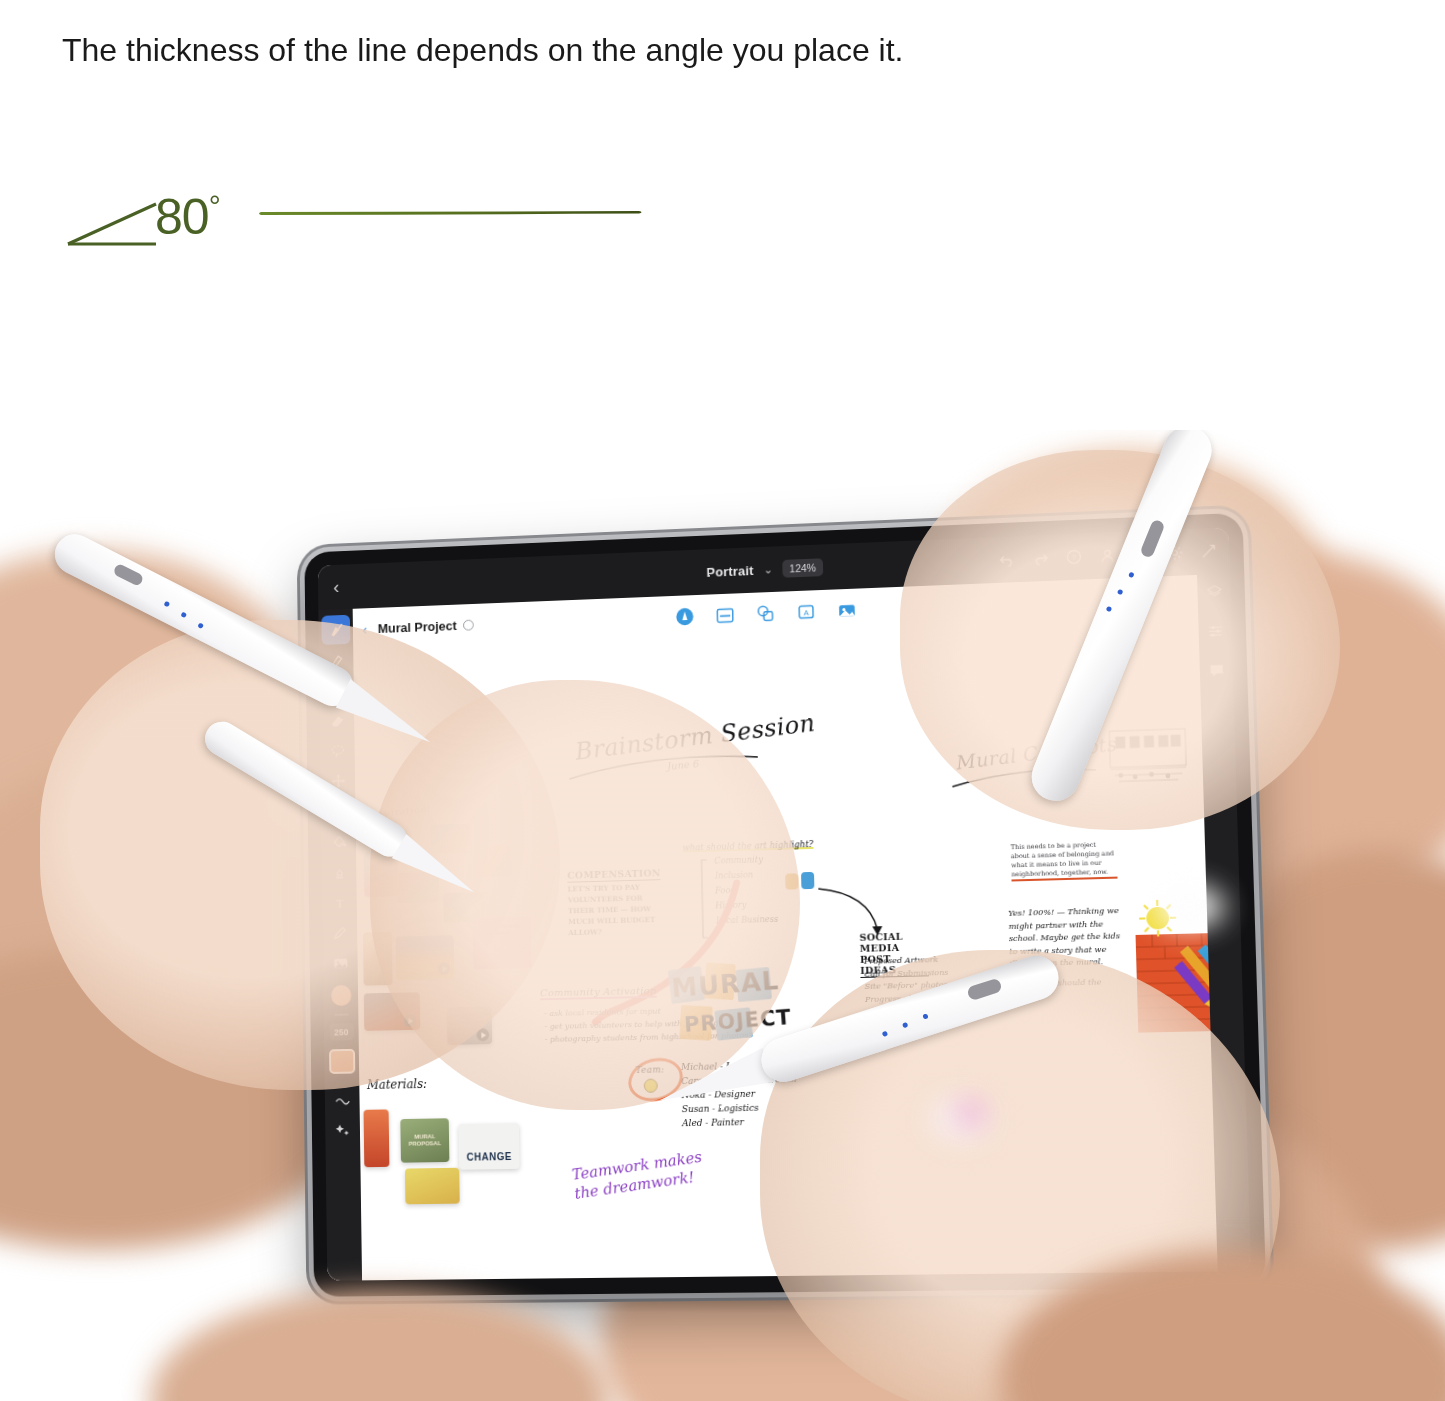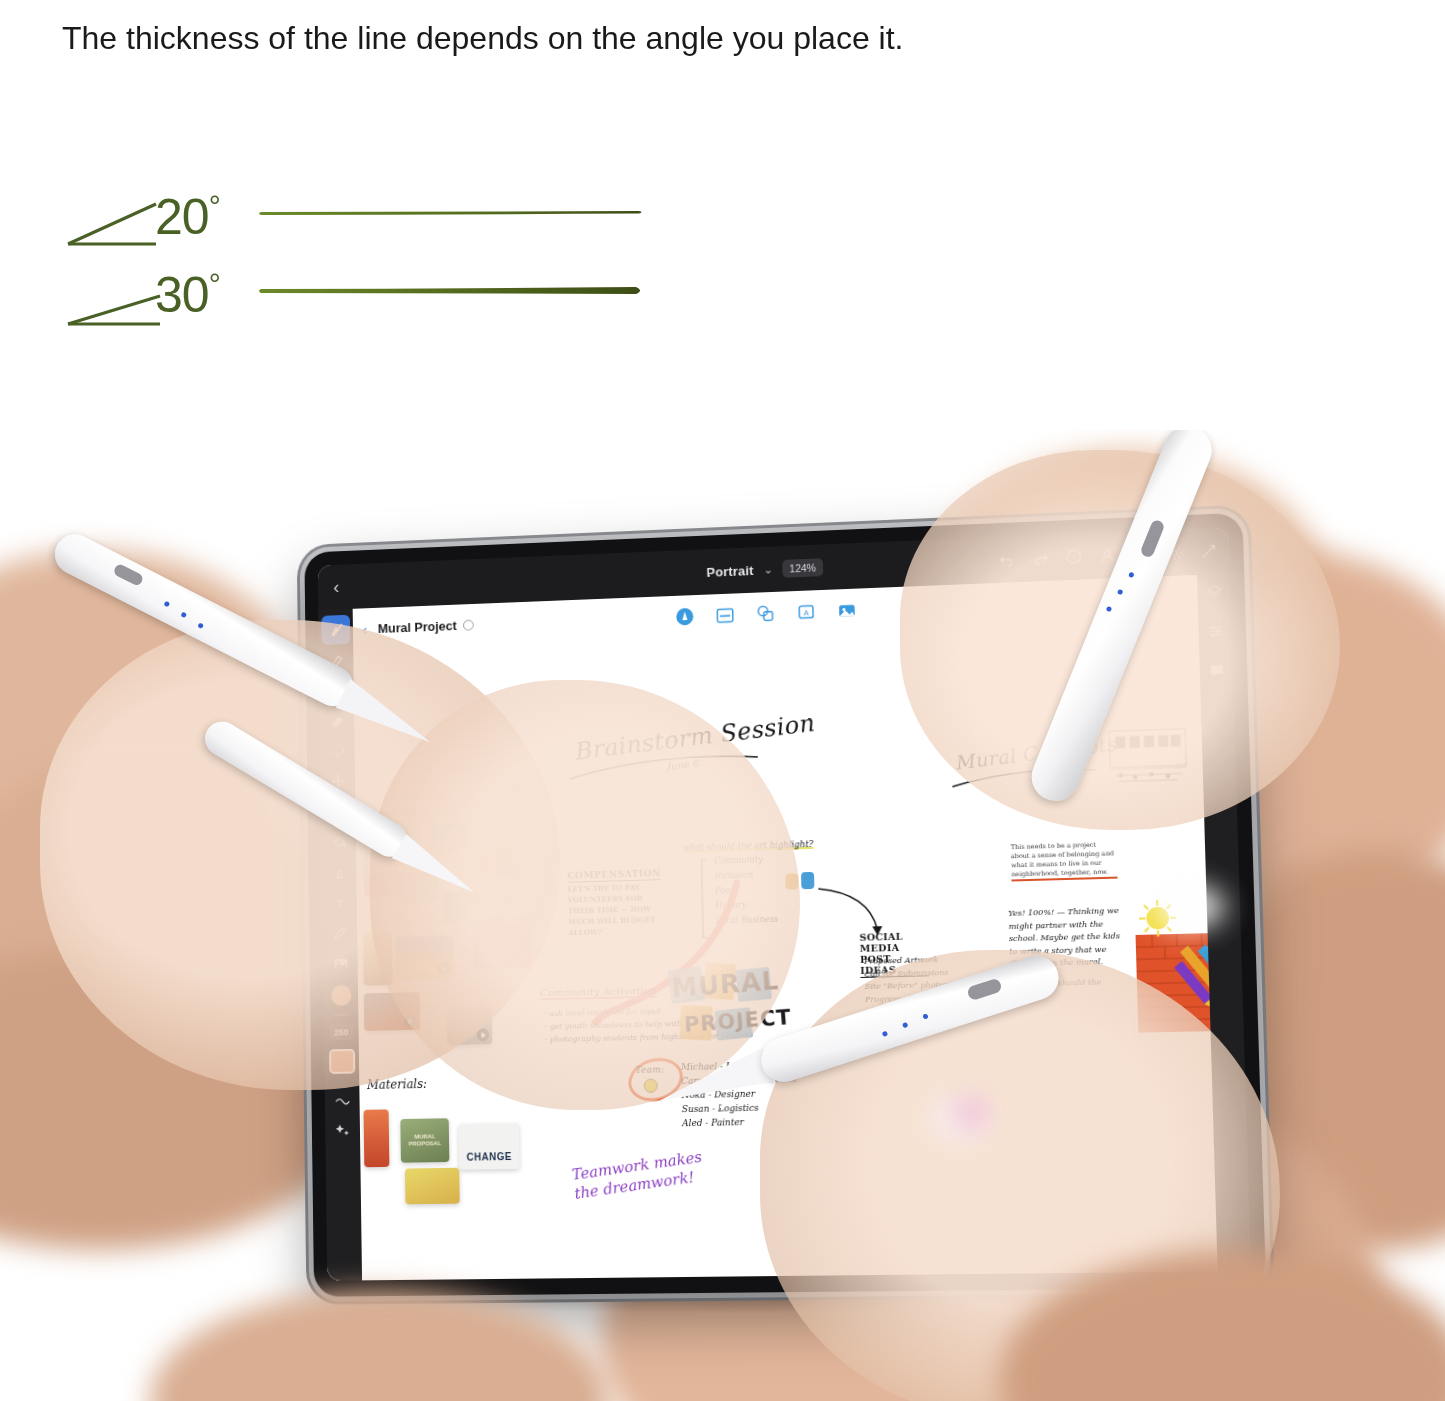--- a/index.html
+++ b/index.html
@@ -10,21 +10,21 @@
     overflow:hidden;
     position:relative;
   }
   
   .hdr{position:absolute;left:62px;top:2px;}
   .hdr-title{
     font-size:58px;font-weight:400;letter-spacing:.5px;color:#111;
     line-height:62px;white-space:nowrap;
   }
   .hdr-sub{
-    font-size:32px;color:#1a1a1a;line-height:40px;margin-top:16px;white-space:nowrap;
+    font-size:32px;color:#1a1a1a;line-height:40px;margin-top:28px;white-space:nowrap;
   }
   
   .angles{position:absolute;left:60px;top:192px;width:560px;}
   .arow{position:relative;height:66px;margin-bottom:12px;}
   .arow .glyph{position:absolute;left:0;top:0;width:180px;height:62px;}
   .arow .lbl{
     position:absolute;left:95px;top:-4px;font-size:50px;color:#4a6126;
     font-weight:400;letter-spacing:-1px;
   }
   .arow .deg{font-size:30px;vertical-align:super;}
@@ -159,50 +159,33 @@
   <div class="hdr-sub">The thickness of the line depends on the angle you place it.</div>
 </div>
 
 <div class="angles">
 
   <div class="arow">
     <svg class="glyph" viewBox="0 0 180 62">
       <path d="M8 52 L96 12" stroke="#4a6126" stroke-width="3.2" fill="none"></path>
       <path d="M8 52 L96 52" stroke="#4a6126" stroke-width="3.2" fill="none"></path>
     </svg>
-    <div class="lbl"><span>20</span><span class="deg">°</span></div>
+    <div class="lbl"><span>80</span><span class="deg">°</span></div>
     <svg class="stroke" width="388" height="26" viewBox="0 0 388 26">
       <defs>
           <linearGradient id="g60" x1="0" y1="0" x2="1" y2="0">
         <stop offset="0%" stop-color="#6b8a29"></stop>
             <stop offset="55%" stop-color="#566f1f"></stop>
             <stop offset="100%" stop-color="#3d4d16"></stop>
       </linearGradient>
         </defs>
       <path d="M3 12 Q 190 11.6 381 11 Q 386 12.2 381 13.6 Q 190 14.6 3 15 Q -1 13.5 3 12 Z" fill="url(#g60)"></path>
     </svg>
   </div>
 
-  <div class="arow">
-    <svg class="glyph" viewBox="0 0 180 62">
-      <path d="M8 54 L100 26" stroke="#4a6126" stroke-width="3.2" fill="none"></path>
-      <path d="M8 54 L100 54" stroke="#4a6126" stroke-width="3.2" fill="none"></path>
-    </svg>
-    <div class="lbl"><span>30</span><span class="deg">°</span></div>
-    <svg class="stroke" width="388" height="26" viewBox="0 0 388 26">
-      <defs>
-          <linearGradient id="g30" x1="0" y1="0" x2="1" y2="0">
-        <stop offset="0%" stop-color="#6b8a29"></stop>
-            <stop offset="60%" stop-color="#4f651c"></stop>
-            <stop offset="100%" stop-color="#3d4d16"></stop>
-      </linearGradient>
-        </defs>
-      <path d="M3 11 Q 190 10.6 378 9 Q 386 12.5 378 16 Q 190 15.4 3 15 Q -1 13 3 11 Z" fill="url(#g30)"></path>
-    </svg>
-  </div>
 
 
 </div>
 
 <div class="photo">
 
   <div class="skin-blob" style="left:-120px;top:120px;width:430px;height:330px;background:#e0b79c;"></div>
   <div class="skin-blob" style="left:-80px;top:330px;width:420px;height:380px;background:#d9ae92;"></div>
   <div class="skin-blob" style="left:-160px;top:520px;width:520px;height:300px;background:#cfa184;"></div>
   <div class="skin-blob" style="left:930px;top:20px;width:400px;height:300px;background:#e7c0a4;"></div>

